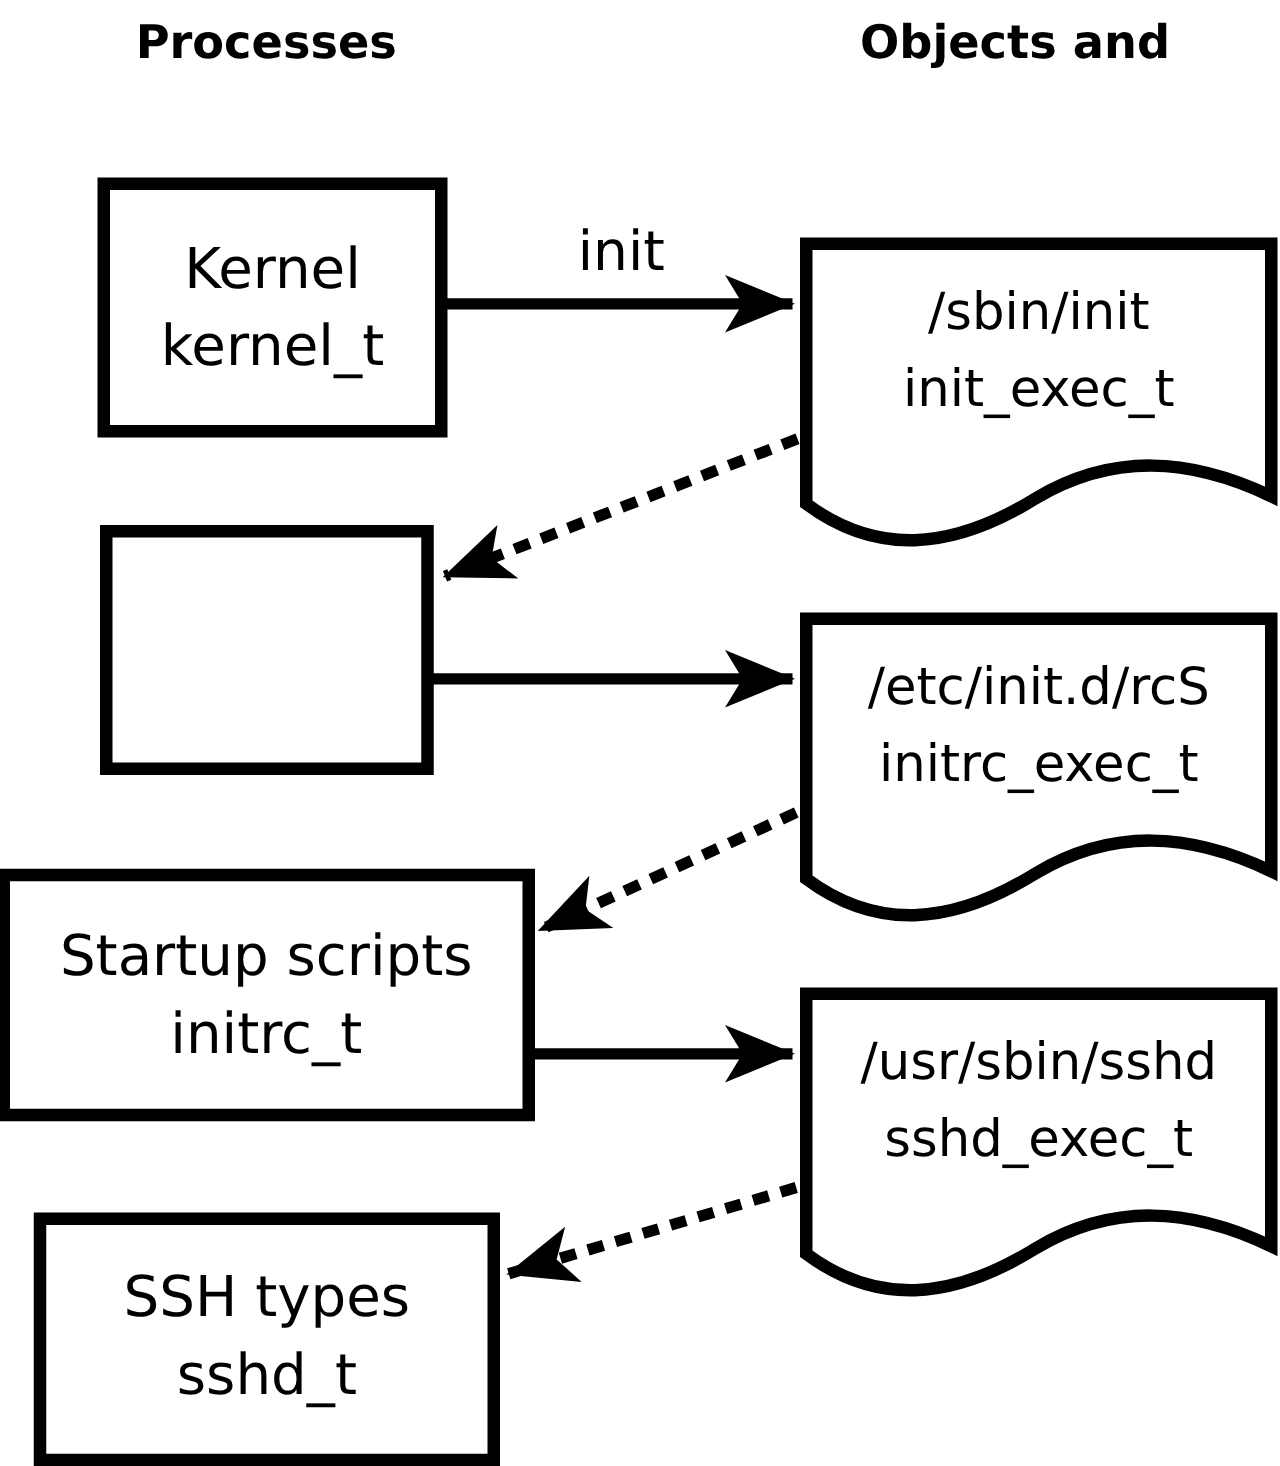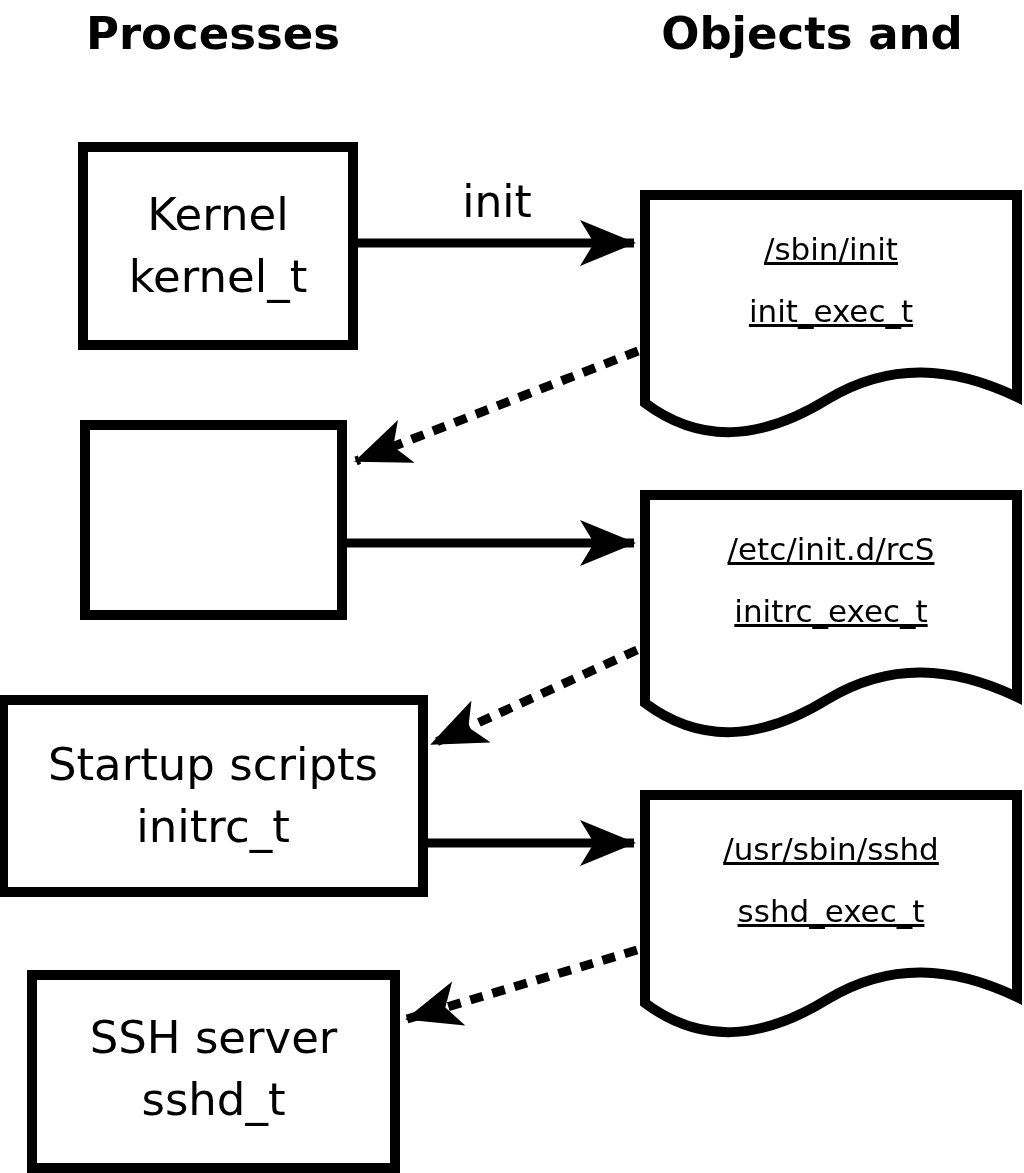--- a/index.html
+++ b/index.html
@@ -18,35 +18,34 @@
     left: 0; top: 0;
     width: 1024px; height: 1173px;
   }
   .txt {
     position: absolute;
     text-align: center;
     color: var(--fg);
     white-space: nowrap;
   }
   .col-header {
-    font-size: 45px;
+    font-size: 37px;
     font-weight: bold;
     line-height: 56px;
   }
   .node-label {
     display: flex;
     flex-direction: column;
     justify-content: center;
     font-size: 45px;
     line-height: 62px;
   }
   .doc-label {
-    font-size: 31px;
+    font-size: 41px;
     line-height: 62px;
-    text-decoration: underline;
   }
   .edge-label {
     font-size: 44px;
     line-height: 44px;
   }
 </style>
 </head>
 <body>
 
 <div class="stage">
@@ -86,21 +85,21 @@
 
   <div class="txt node-label" style="left:93px; top:152px; width:250px; height:188px;">
     <div>Kernel</div>
     <div>kernel_t</div>
   </div>
   <div class="txt node-label" style="left:8px; top:700px; width:410px; height:192px;">
     <div>Startup scripts</div>
     <div>initrc_t</div>
   </div>
   <div class="txt node-label" style="left:37px; top:975px; width:353px; height:188px;">
-    <div>SSH server</div>
+    <div>SSH types</div>
     <div>sshd_t</div>
   </div>
 
   <div class="txt doc-label" style="left:645px; top:218px; width:372px;">
     <div>/sbin/init</div>
     <div>init_exec_t</div>
   </div>
   <div class="txt doc-label" style="left:645px; top:518px; width:372px;">
     <div>/etc/init.d/rcS</div>
     <div>initrc_exec_t</div>

